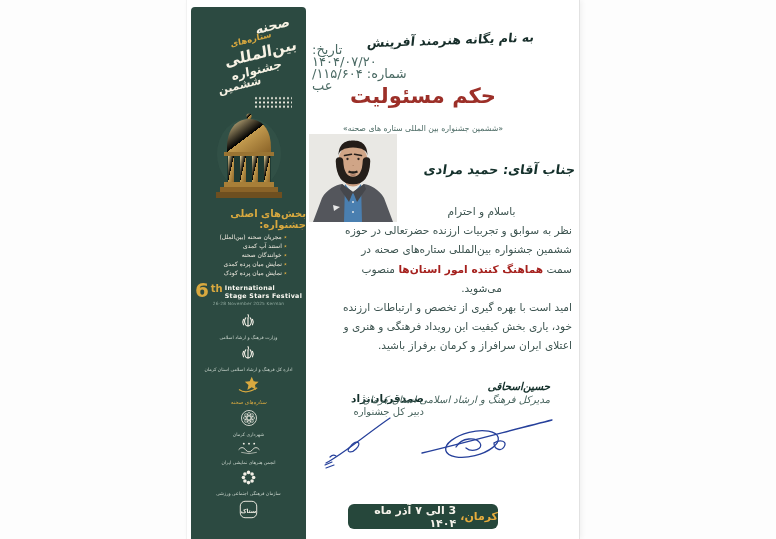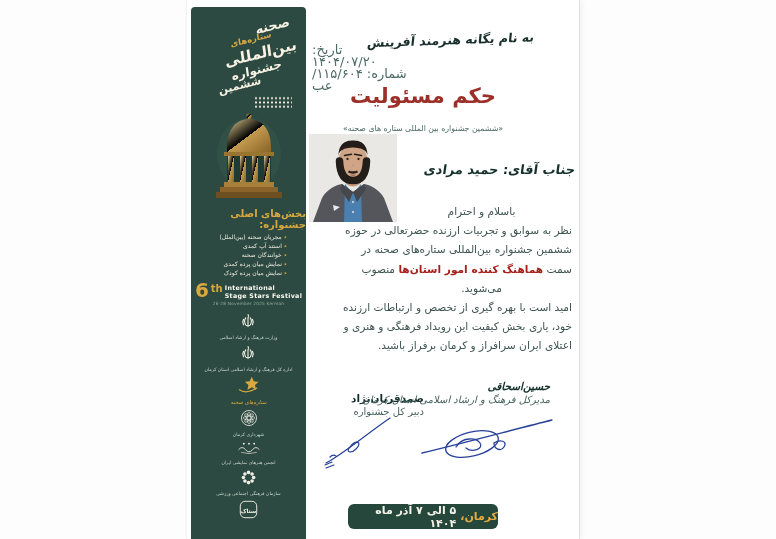--- a/index.html
+++ b/index.html
@@ -295,15 +295,15 @@
         <ellipse cx="56" cy="31" rx="27" ry="12" transform="rotate(-14 56 31)"></ellipse>
         <path d="M40 34 C46 24 60 24 64 30 C68 36 56 40 50 35"></path>
         <path d="M6 40 C40 32 100 16 136 7"></path>
         <path d="M78 30 c6 -4 14 -2 10 4 c-3 5 -10 2 -10 -4"></path>
       </g>
     </svg>
   </span>
 
   <div class="banner">
     <span class="city">کرمان،</span>
-    <span class="dates">۵ الی ۷ آذر ماه ۱۴۰۴</span>
+    <span class="dates">3 الی ۷ آذر ماه ۱۴۰۴</span>
   </div>
 </div>
 
 </body></html>

